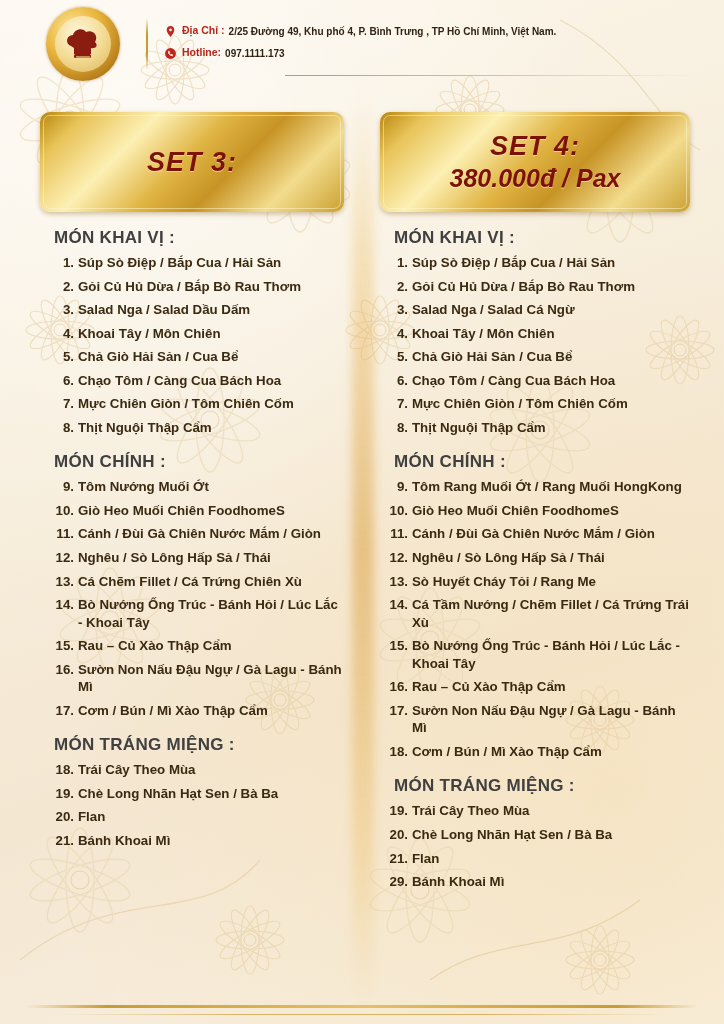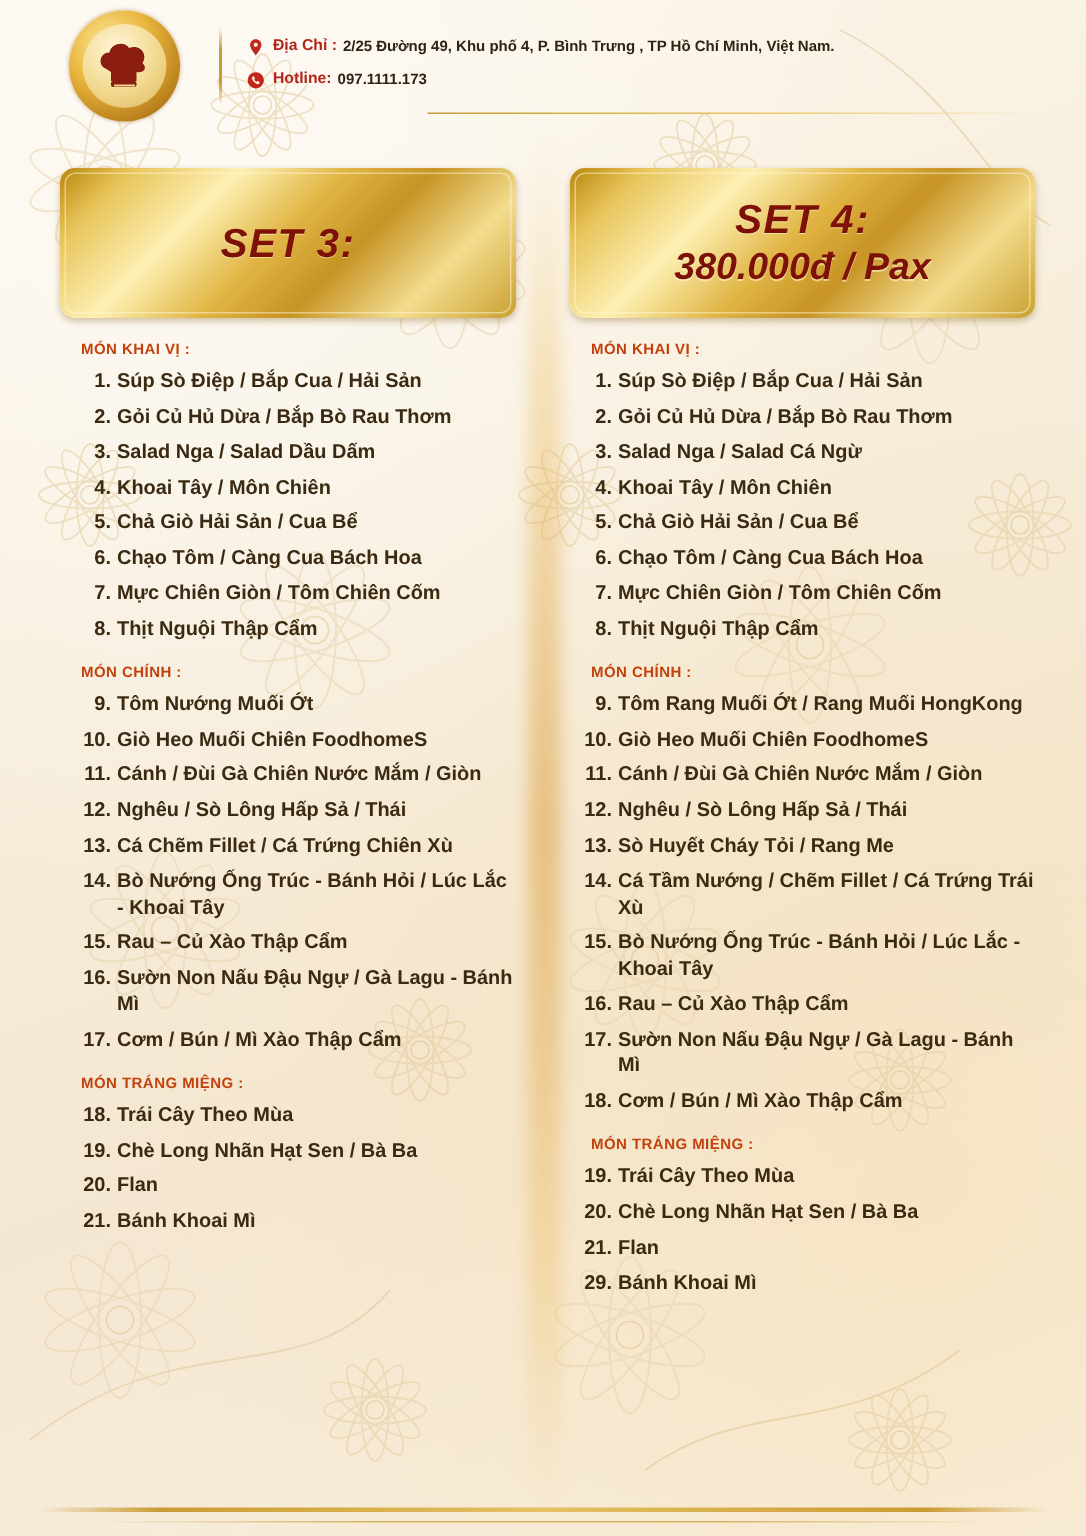--- a/index.html
+++ b/index.html
@@ -150,23 +150,23 @@
   }
   .set-price {
     font-size: 25px; font-weight: bold;
     font-style: italic;
     margin-top: 2px;
     text-shadow: 0 1px 0 rgba(255,245,200,0.6);
   }
 
   .section { margin-top: 16px; }
   .section-head {
-    font-size: 10px;
+    font-size: 17px;
     font-weight: bold;
-    color: #c2410c;
+    color: #404040;
     letter-spacing: 0.3px;
     margin: 0 0 6px 14px;
   }
   .section.first .section-head { margin-top: 0; }
   .items { list-style: none; margin: 0; padding: 0; }
   .item {
     display: flex;
     font-size: 13.3px;
     color: #3b2a12;
     font-weight: bold;

